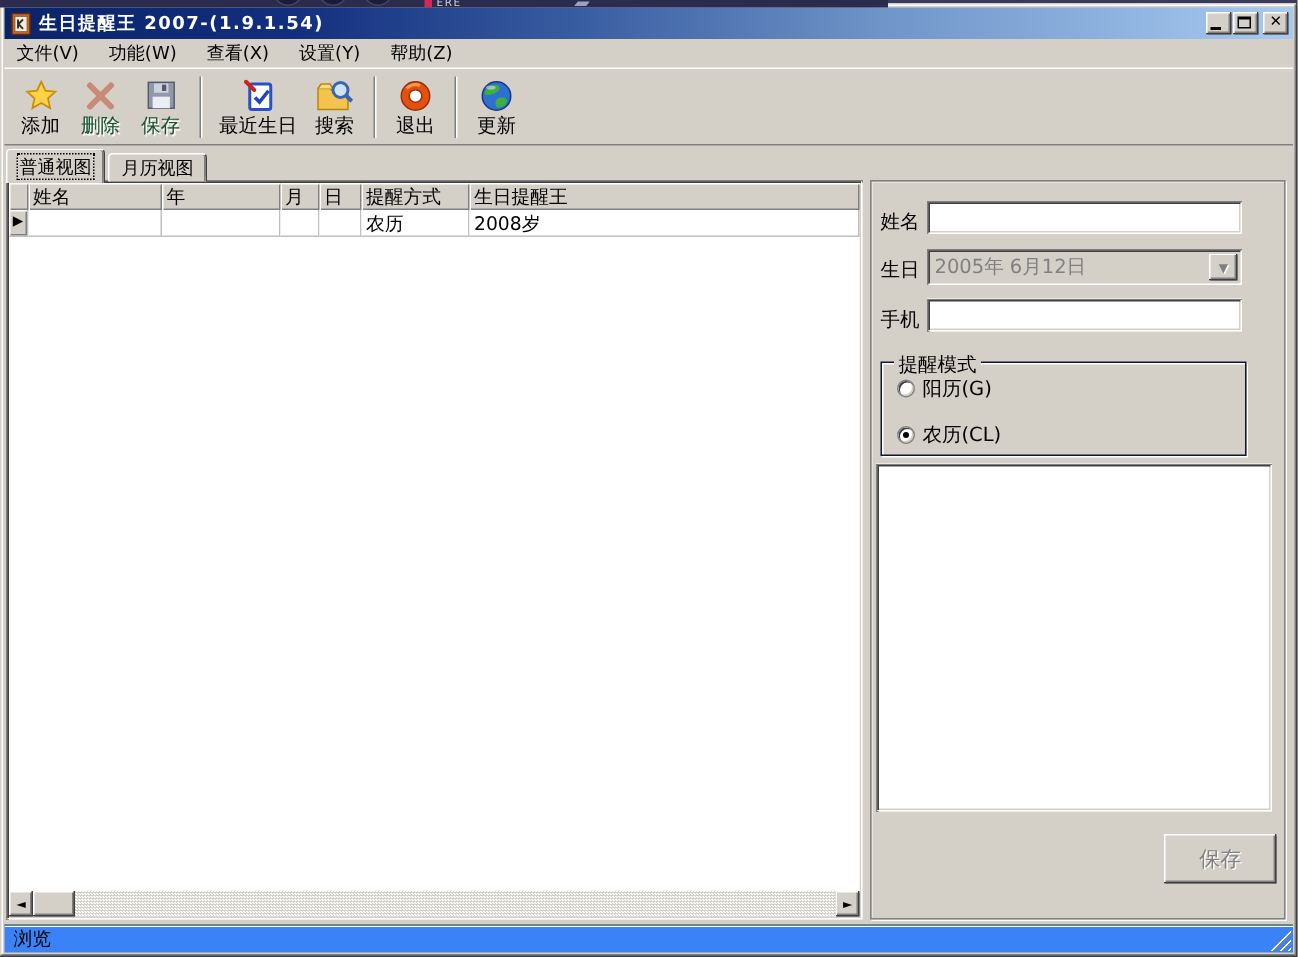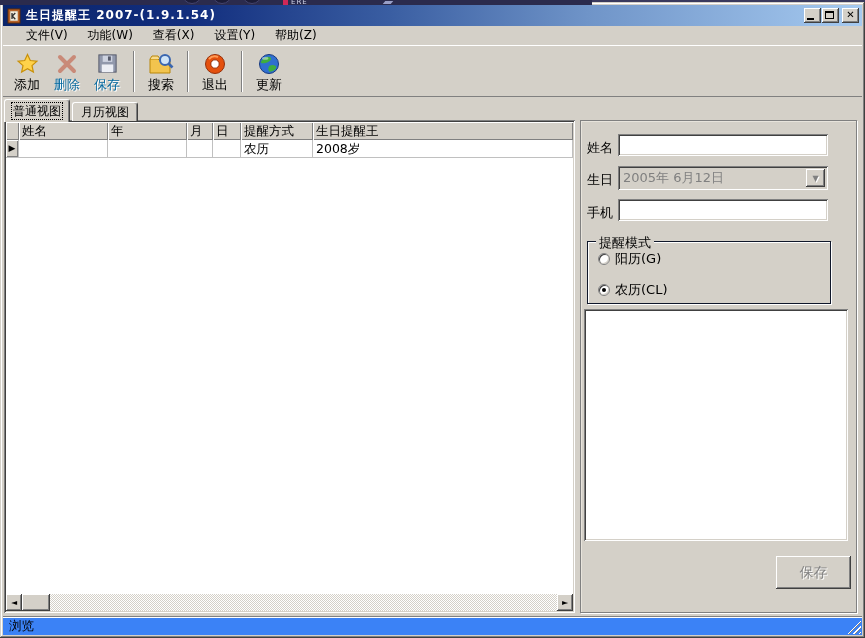--- a/index.html
+++ b/index.html
@@ -25,29 +25,29 @@
   .titlebar .app-ico { width:16px; height:16px; margin-right:4px; flex:0 0 auto; }
   .titlebar .ttl { color:#fff; font-weight:bold; font-size:12px; letter-spacing:1px; white-space:nowrap; }
   .winbtns { margin-left:auto; display:flex; align-items:center; }
   .winbtn { width:17px; height:15px; margin-left:1px; position:relative; background:#d4d0c8;
     box-shadow: inset -1px -1px 0 #404040, inset 1px 1px 0 #ffffff, inset -2px -2px 0 #808080; }
   .winbtn.close { margin-left:3px; }
   .glyph-min { position:absolute; left:3px; bottom:3px; width:7px; height:2px; background:#000; }
   .glyph-max { position:absolute; left:3px; top:3px; width:9px; height:8px; border:1px solid #000; border-top-width:2px; }
   .glyph-close { position:absolute; left:0; top:0; width:17px; height:14px; text-align:center; font-size:10px; font-weight:bold; line-height:14px; color:#000; }
 
-  .menubar { position:absolute; left:3px; top:24px; width:859px; height:19px; background:#d4d0c8; display:flex; align-items:center; padding-left:16px; }
+  .menubar { position:absolute; left:3px; top:24px; width:859px; height:19px; background:#d4d0c8; display:flex; align-items:center; padding-left:1px; }
   .menu-item { padding:2px 7px; margin-right:6px; white-space:nowrap; cursor:default; }
 
   .toolbar { position:absolute; left:3px; top:43px; width:859px; height:52px; background:#d4d0c8;
     border-top:1px solid #ffffff; border-bottom:1px solid #808080; display:flex; align-items:stretch; padding:2px 4px 1px 4px; }
   .tbtn { display:flex; flex-direction:column; align-items:center; justify-content:space-between; padding:3px 5px 2px 5px; min-width:40px; }
   .tbtn .ticon { height:25px; display:flex; align-items:center; }
   .tbtn .tlabel { font-size:13px; line-height:16px; white-space:nowrap; }
-  .tbtn.disabled .tlabel { color:#0369a1; text-shadow:1px 1px 0 #fff; }
+  .tbtn.disabled .tlabel { color:#14532d; text-shadow:1px 1px 0 #fff; }
   .tsep { width:2px; margin:3px 6px; border-left:1px solid #808080; border-right:1px solid #ffffff; }
 
   
   .tabs { position:absolute; left:4px; top:96px; height:23px; display:flex; align-items:flex-end; z-index:5; }
   .tab { background:#d4d0c8; padding:1px 8px 2px 8px; margin-right:2px; border-radius:3px 3px 0 0;
     border-top:1px solid #fff; border-left:1px solid #fff; border-right:1px solid #404040;
     box-shadow: inset -1px 0 0 #808080; height:19px; white-space:nowrap;text-align:center; }
   .tab.active { height:23px; padding-top:3px; position:relative; z-index:6; margin-bottom:-1px; }
   .tab.active .tab-inner { outline:1px dotted #000; outline-offset:1px; }
 
@@ -186,20 +186,30 @@
               <rect x="7" y="3.8" width="10" height="6.5" fill="#cdd2e0"></rect>
               <rect x="12.5" y="4.6" width="3" height="4.4" fill="#55596a"></rect>
               <rect x="6" y="13" width="12" height="8" fill="#eceef5"></rect>
             </svg>
         </span>
         <span class="tlabel">保存</span>
       </div>
       <div class="tsep"></div>
       <div class="tbtn">
         <span class="ticon">
+          <svg width="25" height="24" viewBox="0 0 24 24">
+              <rect x="6" y="4" width="14" height="17" rx="1.5" fill="#ffffff" stroke="#2850c8" stroke-width="2"></rect>
+              <path d="M9.5 13 l3 3 6-7.5" stroke="#2244bb" stroke-width="2.4" fill="none"></path>
+              <path d="M3.5 2.5 l5.5 5.5" stroke="#d02020" stroke-width="2.6" stroke-linecap="round"></path>
+            </svg>
+        </span>
+        <span class="tlabel">最近生日</span>
+      </div>
+      <div class="tbtn">
+        <span class="ticon">
           <svg width="27" height="24" viewBox="0 0 27 24">
               <path d="M2 7 h8 l2 2 h10 v12 h-20 z" fill="#f2c44e" stroke="#b8860b"></path>
               <path d="M2 7 l2-3 h6 l2 3" fill="#f8da8a" stroke="#b8860b"></path>
               <circle cx="17" cy="8" r="5" fill="#cfe4f7" stroke="#3a66b0" stroke-width="2"></circle>
               <line x1="20.5" y1="11.5" x2="24.5" y2="15.5" stroke="#3a66b0" stroke-width="2.6"></line>
             </svg>
         </span>
         <span class="tlabel">搜索</span>
       </div>
       <div class="tsep"></div>

